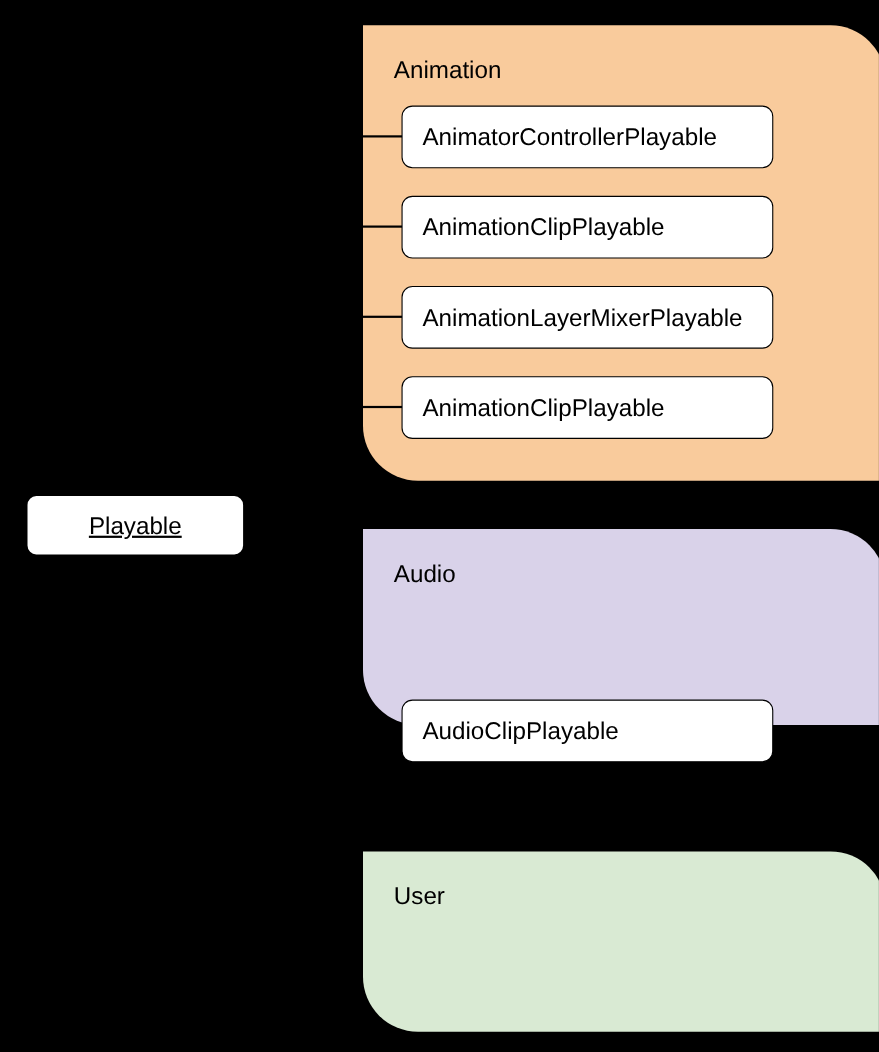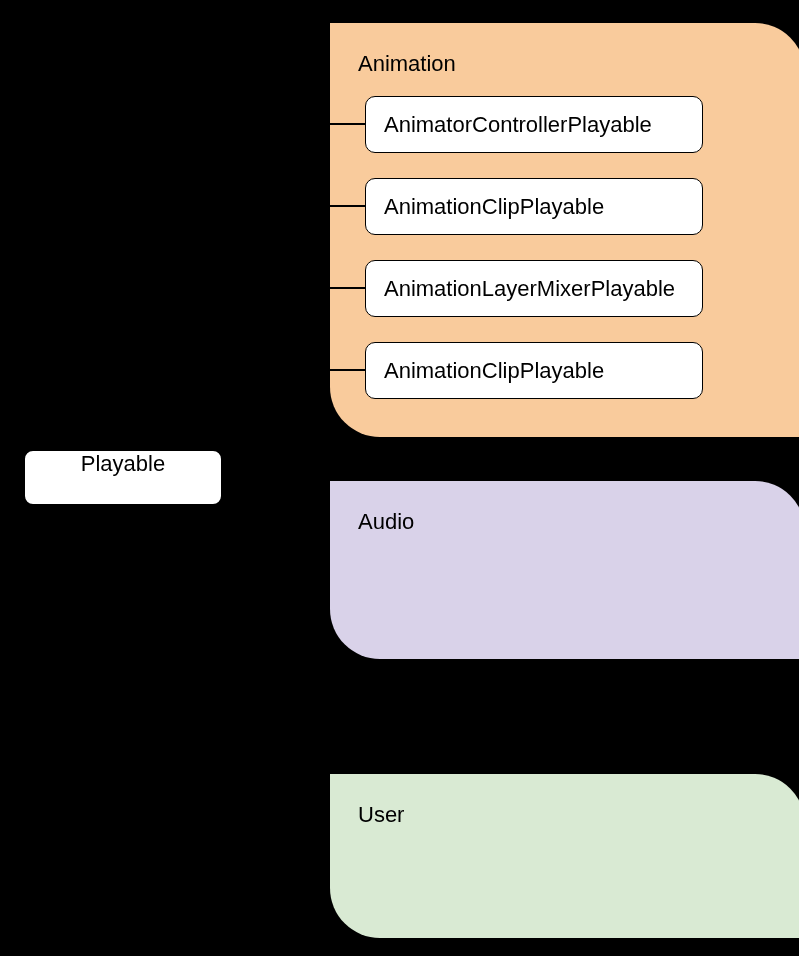--- a/index.html
+++ b/index.html
@@ -13,22 +13,22 @@
   .canvas { position: absolute; left: 0; top: 0; width: 799px; height: 956px; }
 
   
   .root-node {
     position: absolute; left: 23px; top: 449px;
     width: 200px; height: 57px;
     background: #ffffff;
     border: 2px solid #000000;
     border-radius: 10px;
     box-sizing: border-box;
-    display: flex; align-items: flex-start; justify-content: center;
-    font-size: 22px; color: #000000;
+    display: flex; align-items: center; justify-content: center;
+    font-size: 22px; color: #000000; text-decoration: underline;
   }
 
   
   .group {
     position: absolute; left: 330px; width: 447px;
     border-radius: 0 50px 0 50px;
     padding-left: 28px;
   }
   .group-animation { top: 23px;  height: 414px; }
   .group-audio     { top: 481px; height: 178px; }
@@ -104,20 +104,23 @@
       </div>
     </div>
   </div>
 
   <div class="group group-audio" style="background-color: rgb(217, 210, 233);">
     <div class="group-label">Audio</div>
 
 
     <div class="slot slot-1">
       <div class="connector" style="background-color: rgb(0, 0, 0);"></div>
+      <div class="node">
+        <span>AudioClipPlayable</span>
+      </div>
     </div>
   </div>
 
   <div class="group group-user" style="background-color: rgb(217, 234, 211);">
     <div class="group-label">User</div>
 
   </div>
 
 </div>
 

